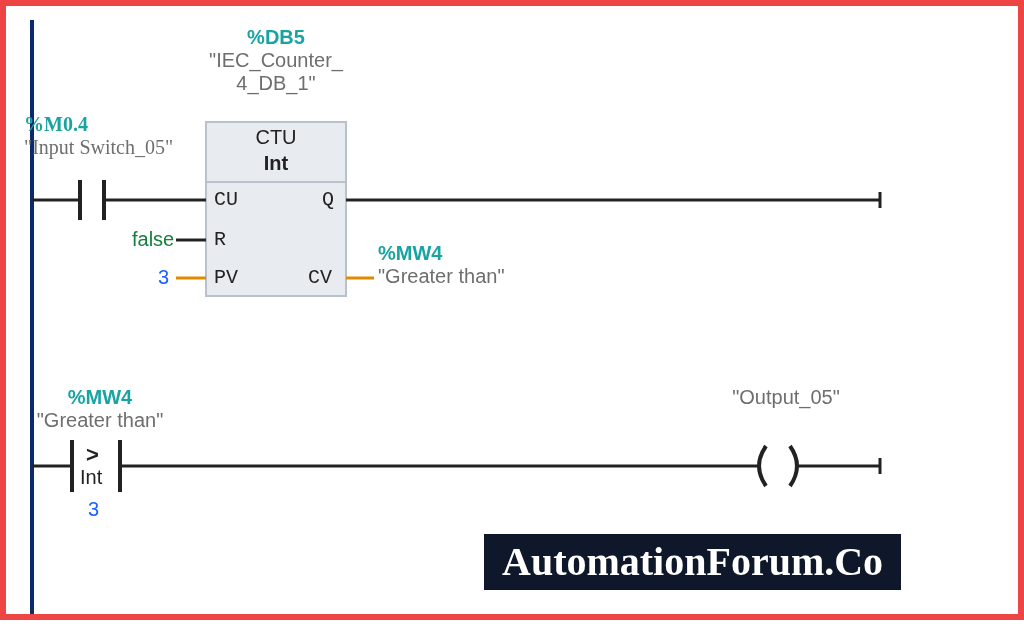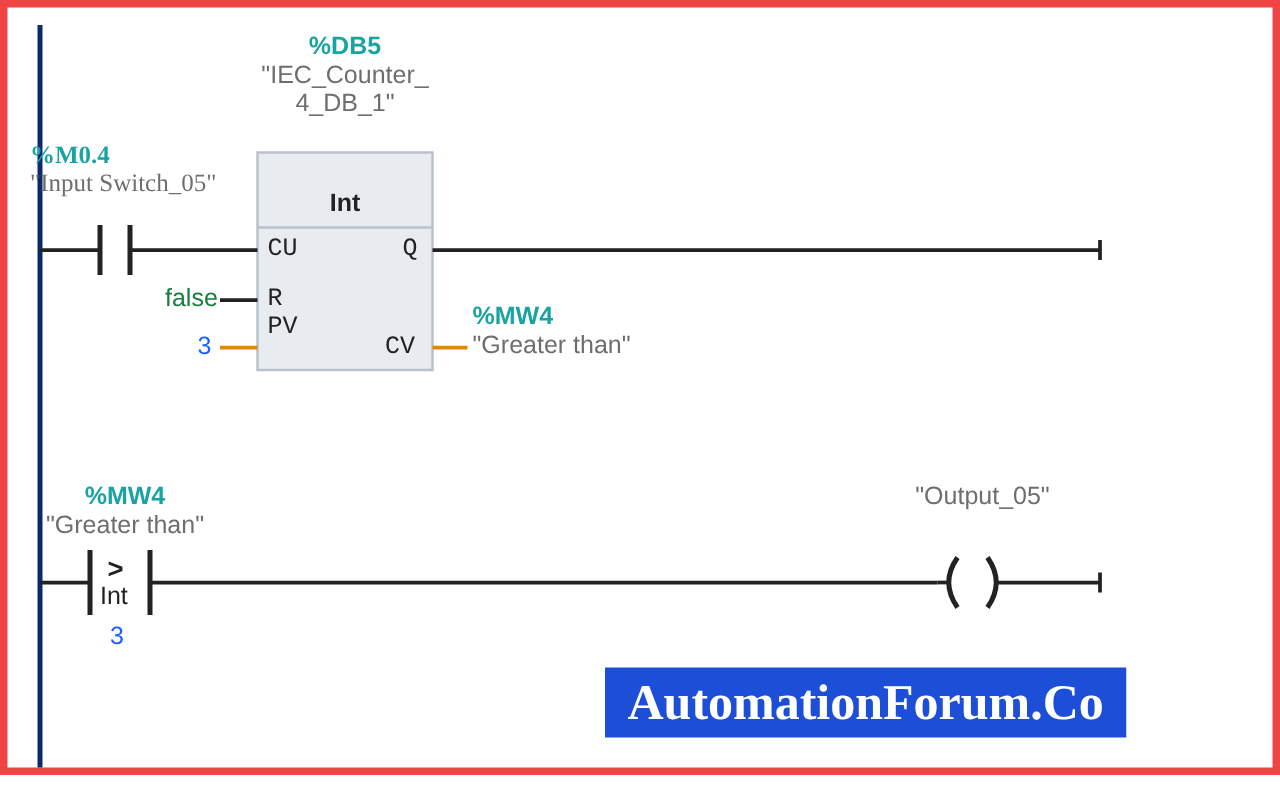--- a/index.html
+++ b/index.html
@@ -34,21 +34,21 @@
   .label-stack { position: absolute; text-align: center; }
   .label-stack .addr { display: block; }
   .label-stack .sym  { display: block; }
 
   
   .abs { position: absolute; }
 
   
   .watermark {
     position: absolute;
-    background: #1d4ed8;
+    background: #0f172a;
     color: #fff;
     font-family: "Times New Roman", Times, serif;
     font-weight: 700;
     font-size: 40px;
     padding: 6px 18px;
     line-height: 1.1;
   }
 </style>
 </head>
 <body>
@@ -96,25 +96,26 @@
       <line x1="792" y1="460" x2="874" y2="460" stroke="#222" stroke-width="3"></line>
       <line x1="874" y1="452" x2="874" y2="468" stroke="#222" stroke-width="3"></line>
     </svg>
 
     <div class="label-stack abs" style="left:200px; top:20px; width:140px;">
       <span class="addr">%DB5</span>
       <span class="sym">"IEC_Counter_</span>
       <span class="sym">4_DB_1"</span>
     </div>
 
+    <div class="abs blk-title" style="left:200px; top:120px; width:140px;">CTU</div>
     <div class="abs blk-sub" style="left:200px; top:146px; width:140px;">Int</div>
 
     <div class="abs pin" style="left:208px; top:182px;">CU</div>
     <div class="abs pin" style="left:208px; top:222px;">R</div>
-    <div class="abs pin" style="left:208px; top:244px;">PV</div>
+    <div class="abs pin" style="left:208px; top:260px;">PV</div>
     <div class="abs pin" style="left:316px; top:182px;">Q</div>
     <div class="abs pin" style="left:302px; top:260px;">CV</div>
 
     <div class="label-stack abs" style="left:18px; top:107px; width:160px; text-align:left;font-family:Liberation Serif, serif;">
       <span class="addr">%M0.4</span>
       <span class="sym">"Input Switch_05"</span>
     </div>
 
     <div class="abs literal-gray" style="left:126px; top:222px;">false</div>
 

